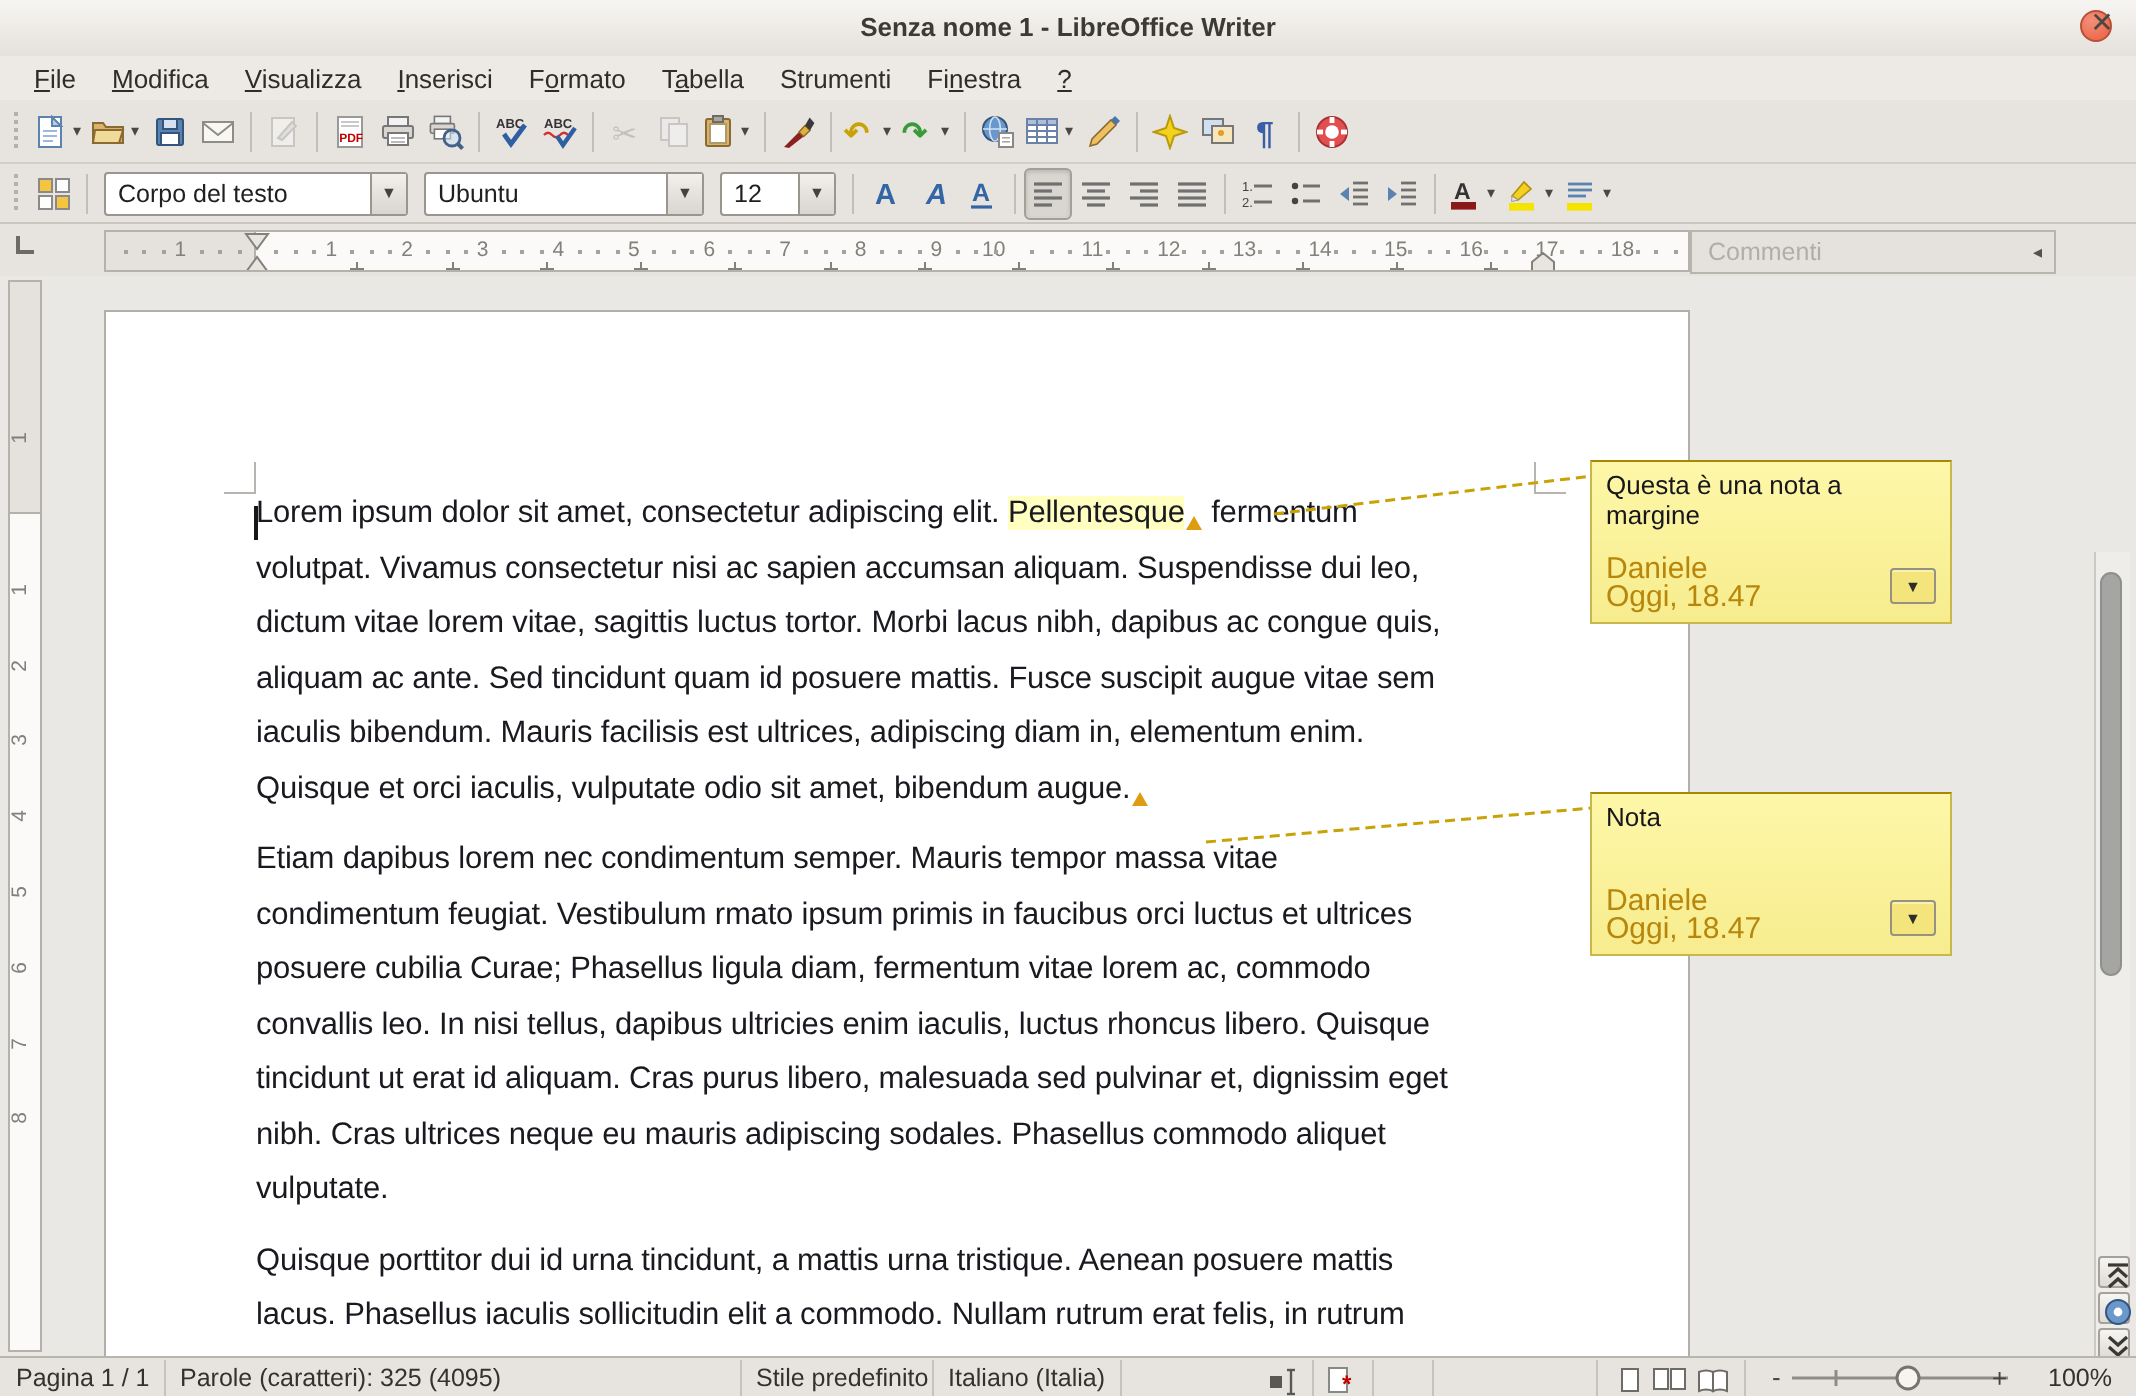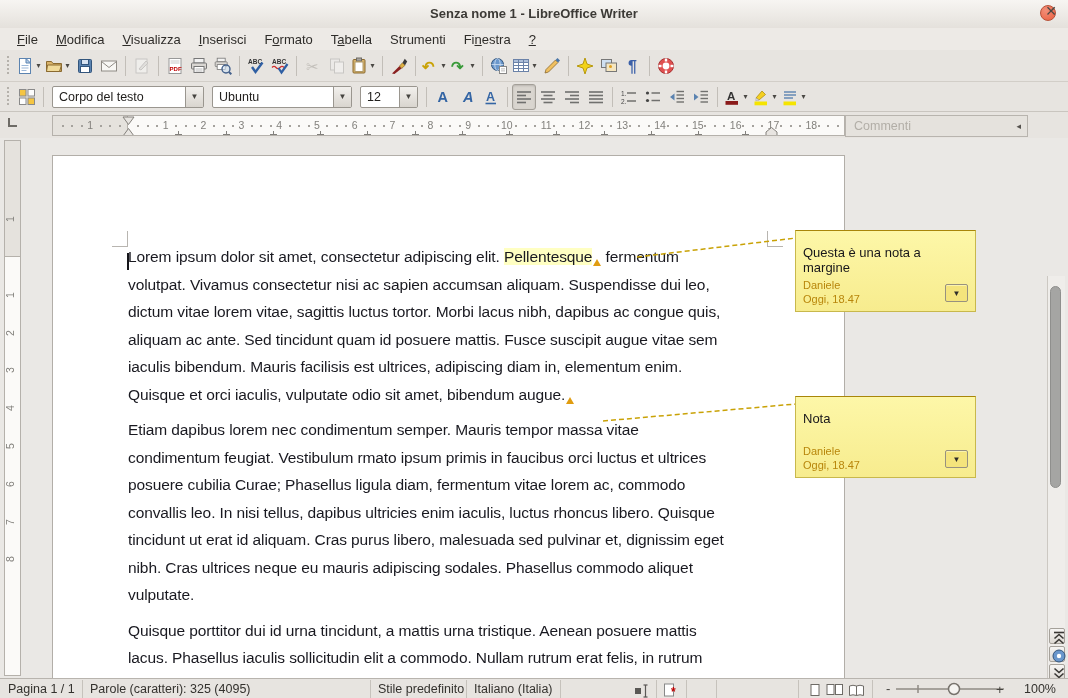--- a/index.html
+++ b/index.html
@@ -81,22 +81,22 @@
   .comment-highlight{background:var(--highlight);}
   .comment-anchor{display:inline-block;width:0;height:0;border-left:4px solid transparent;
     border-right:4px solid transparent;border-bottom:7px solid var(--anchor);
     vertical-align:-4px;margin-left:1px;}
   #connectors{position:absolute;left:0;top:0;width:1068px;height:540px;pointer-events:none;z-index:5;}
 
   
   .note{position:absolute;left:795px;width:181px;height:82px;z-index:6;
     background:linear-gradient(var(--note-bg),#f7ec8e);
     border:1px solid var(--note-border);border-top:1px solid var(--note-top);}
-  .note-text{font-size:13px;color:#17161a;padding:14px 7px 0 7px;}
-  .note-meta{position:absolute;left:7px;bottom:5px;font-size:11px;color:var(--note-author);line-height:14px;}
+  .note-text{font-size:13px;color:#17161a;padding:4px 7px 0 7px;}
+  .note-meta{position:absolute;left:7px;bottom:5px;font-size:15px;color:var(--note-author);line-height:14px;}
   .note-drop{position:absolute;right:7px;bottom:9px;width:23px;height:18px;background:#f4e47c;
     border:1px solid #97917f;border-radius:2px;display:flex;align-items:center;justify-content:center;
     font-size:8px;color:#2e2c29;box-shadow:inset 0 1px 0 #fbf3ad;}
 
   
   #vscroll{position:absolute;left:1047px;top:138px;width:18px;height:540px;background:#efedea;
     border-left:1px solid #ccc8c2;}
   #vscroll-thumb{position:absolute;left:1050px;top:148px;width:11px;height:202px;border-radius:6px;
     background:#a5a5a3;border:1px solid #8f8f8d;}
   .nav-btn{position:absolute;left:1049px;width:16px;height:16px;background:linear-gradient(#f6f5f3,#dedad4);
@@ -549,21 +549,21 @@
     <span class="ruler-num" style="left: 34.2px;">1</span>
         <span class="ruler-num" style="left: 109.8px;">1</span>
         <span class="ruler-num" style="left: 147.6px;">2</span>
         <span class="ruler-num" style="left: 185.4px;">3</span>
         <span class="ruler-num" style="left: 223.2px;">4</span>
         <span class="ruler-num" style="left: 261px;">5</span>
         <span class="ruler-num" style="left: 298.8px;">6</span>
         <span class="ruler-num" style="left: 336.6px;">7</span>
         <span class="ruler-num" style="left: 374.4px;">8</span>
         <span class="ruler-num" style="left: 412.2px;">9</span>
-        <span class="ruler-num" style="left: 448px;">10</span>
+        <span class="ruler-num" style="left: 438px;">10</span>
         <span class="ruler-num" style="left: 487.8px;">11</span>
         <span class="ruler-num" style="left: 525.6px;">12</span>
         <span class="ruler-num" style="left: 563.4px;">13</span>
         <span class="ruler-num" style="left: 601.2px;">14</span>
         <span class="ruler-num" style="left: 639px;">15</span>
         <span class="ruler-num" style="left: 676.8px;">16</span>
         <span class="ruler-num" style="left: 714.6px;">17</span>
         <span class="ruler-num" style="left: 752.4px;">18</span>
         <span class="ruler-dot" style="left: 8.85px;"></span>
         <span class="ruler-dot" style="left: 18.3px;"></span>

